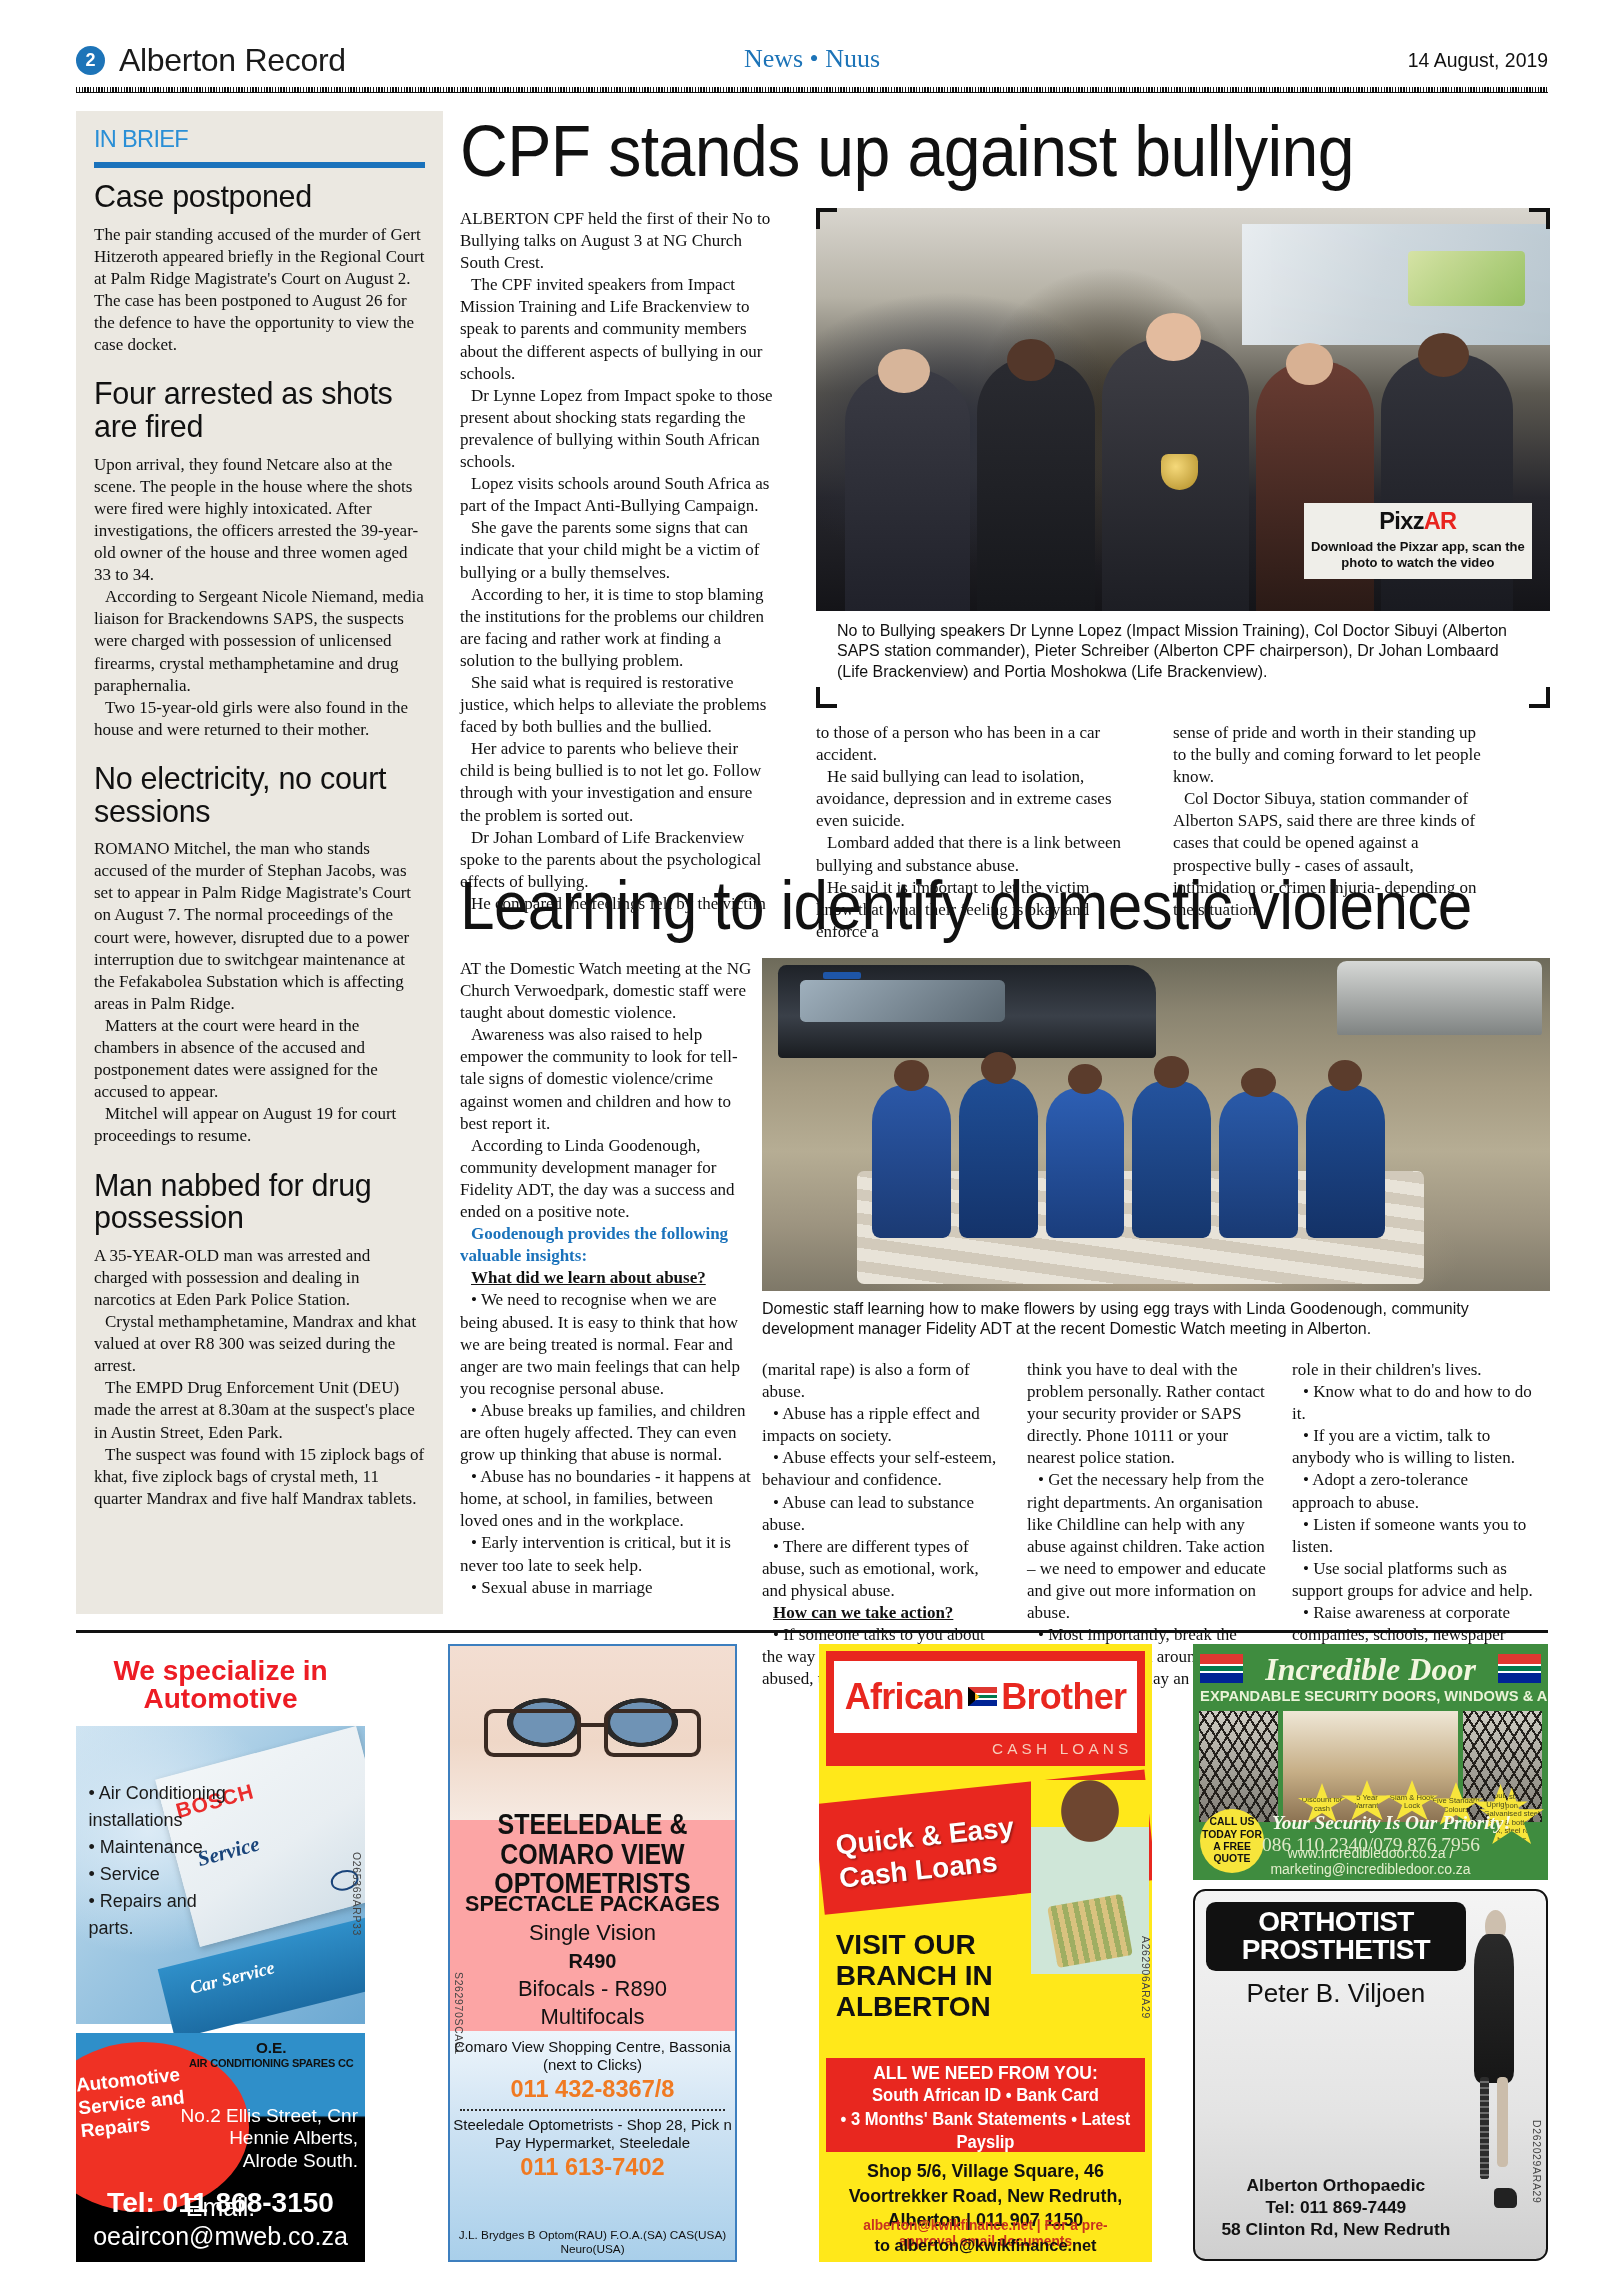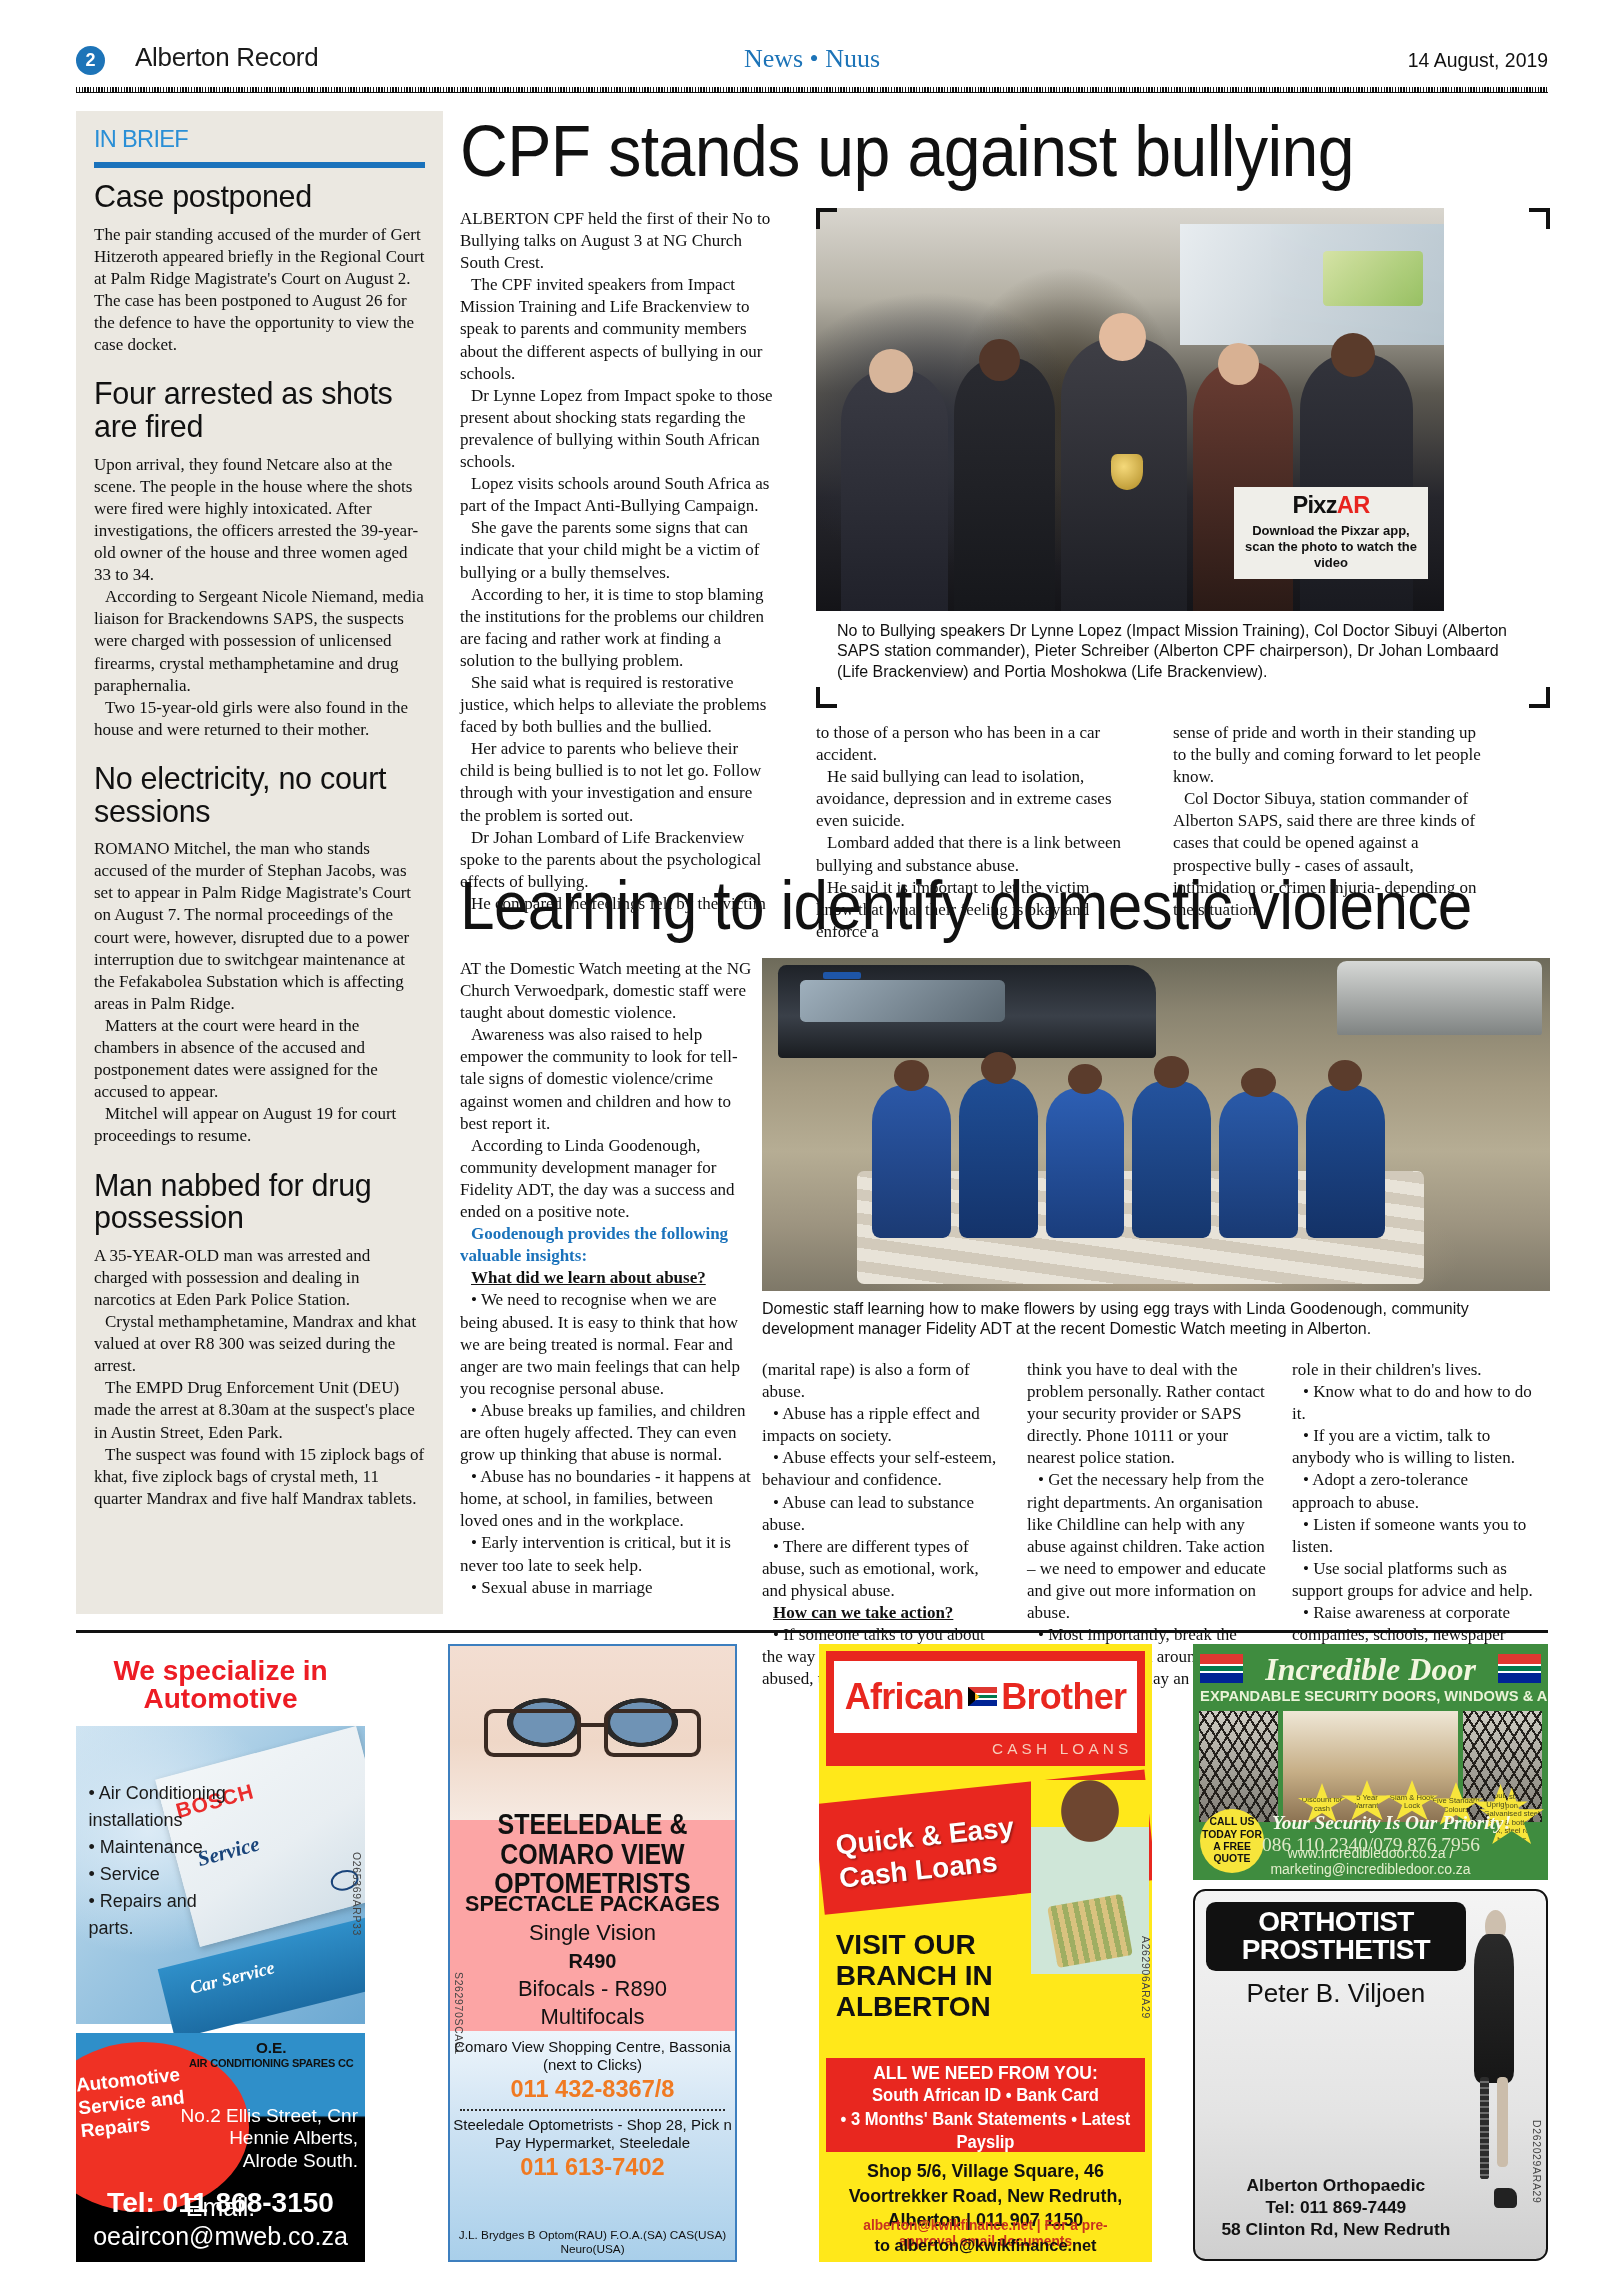--- a/index.html
+++ b/index.html
@@ -17,23 +17,23 @@
   }
   .page-num-circle {
     position: absolute; left: 0; top: 2.8px;
     width: 29px; height: 29px; border-radius: 50%;
     background: #1d74b8; color: #fff;
     font-family: "Liberation Sans", sans-serif;
     font-weight: bold; font-size: 18px;
     display: flex; align-items: center; justify-content: center;
   }
   .masthead-title {
-    position: absolute; left: 59px; top: -1.4px;
+    position: absolute; left: 43px; top: -1.4px;
     font-family: "Liberation Sans", sans-serif;
-    font-size: 26px; font-weight: normal; letter-spacing: -0.3px; color: #1a1a1a;
+    font-size: 32px; font-weight: normal; letter-spacing: -0.3px; color: #1a1a1a;
   }
   .masthead-section {
     position: absolute; left: 50%; top: 1.4px; transform: translateX(-50%);
     font-family: "Liberation Serif", serif;
     font-size: 26px; color: #1d74b8; white-space: nowrap;
   }
   .masthead-date {
     position: absolute; right: 0; top: 5.6px;
     font-family: "Liberation Sans", sans-serif;
     font-size: 19.4px; color: #111; white-space: nowrap;
@@ -80,21 +80,21 @@
 
   
   .a1-col1 {
     position: absolute; left: 460px; top: 208px; width: 314px;
     font-size: 17px; line-height: 1.30; text-align: left;
   }
   .a1-col1 p { margin: 0; }
   .a1-col1 p + p { text-indent: 11px; }
 
   
-  .photo1-wrap { position: absolute; left: 816px; top: 208px; width: 628px; height: 403px; }
+  .photo1-wrap { position: absolute; left: 816px; top: 208px; width: 734px; height: 403px; }
   .photo1 {
     position: absolute; inset: 0;
     background:
       radial-gradient(ellipse 40% 55% at 18% 55%, #2b2e3a 0%, rgba(43,46,58,0) 62%),
       radial-gradient(ellipse 30% 60% at 40% 52%, #3a3326 0%, rgba(58,51,38,0) 62%),
       linear-gradient(to bottom, #d9d6cf 0%, #b6b2a6 22%, #5b5850 46%, #26262c 72%, #141418 100%);
     overflow: hidden;
   }
   .p1-banner {
     position: absolute; left: 58%; top: 4%; width: 42%; height: 30%;

